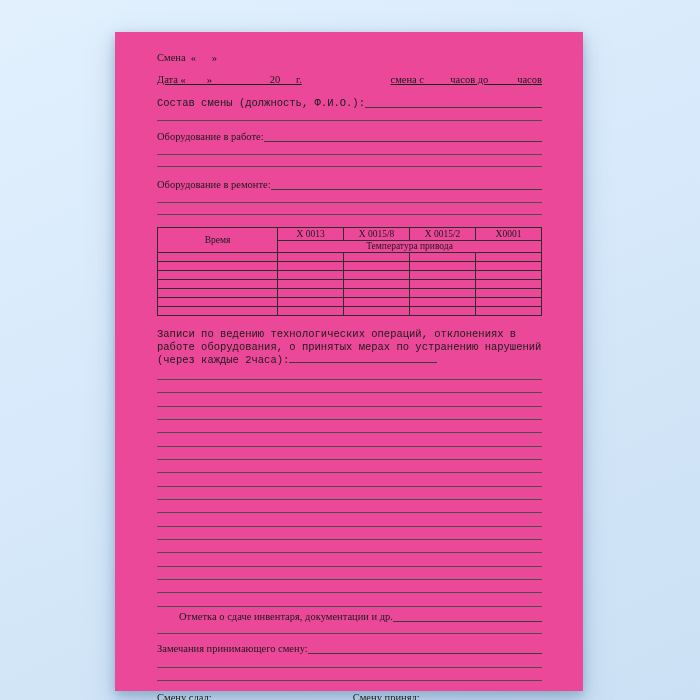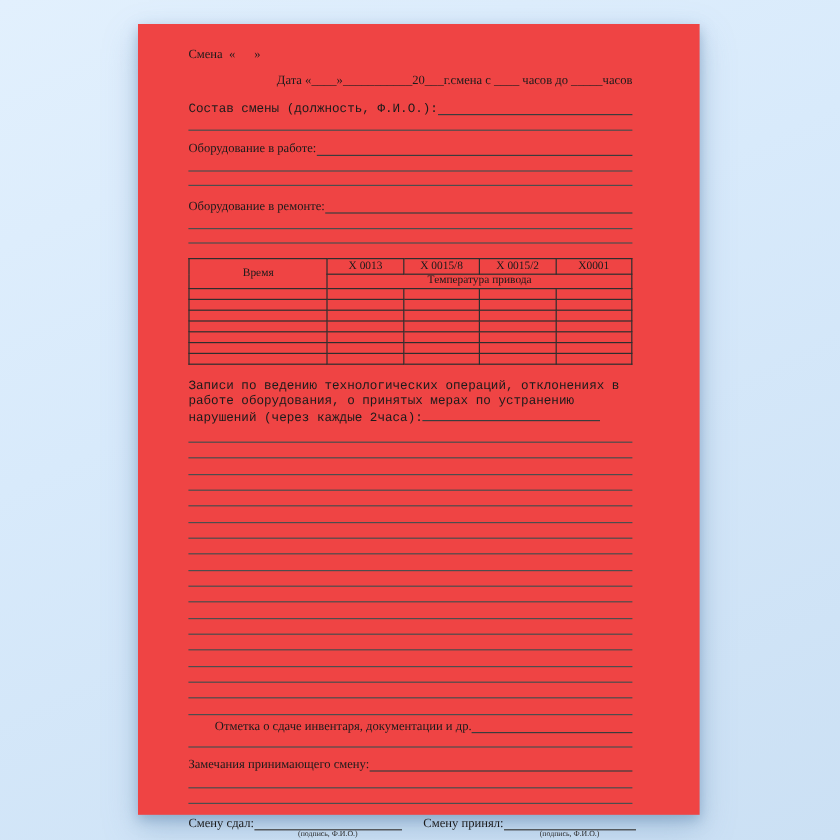--- a/index.html
+++ b/index.html
@@ -3,29 +3,29 @@
 <meta charset="utf-8">
 <style>
   html,body{margin:0;padding:0;}
   body{
     width:700px;height:700px;overflow:hidden;
     background:linear-gradient(155deg,#e2f0fd 0%,#d8eafb 40%,#cbe0f4 100%);
     font-family:"Liberation Serif","DejaVu Serif",serif;
     color:#1b1b1b;
   }
   .paper{
-    position:absolute;left:115px;top:20px;width:468px;height:659px;
-    background:#ef4444;
+    position:absolute;left:115px;top:32px;width:468px;height:659px;
+    background:#ec4899;
     box-shadow:0 4px 10px rgba(110,145,182,.55),0 12px 26px rgba(110,145,182,.35);
     box-sizing:border-box;
-    padding:18px 56px 0 42px;
+    padding:18px 41px 0 42px;
     font-size:10.5px;line-height:12px;
   }
   .row{display:flex;align-items:flex-end;}
-  .between{justify-content:flex-end;}
+  .between{justify-content:space-between;text-decoration:underline;}
   .label{white-space:pre;}
   .fill{flex:1 1 auto;border-bottom:1px solid #3c3c3c;margin-bottom:1px;}
   .rule{border-bottom:1px solid #4d4d4d;}
   .mt-title{margin-top:2px;}
   .mt-date{margin-top:10px;}
   .mt-staff{margin-top:11px;font-family:Liberation Mono, monospace;}
   .mt-equip1{margin-top:10px;}
   .mt-equip2{margin-top:12px;align-items:flex-end;}
   table.temp{
     border-collapse:collapse;width:100%;margin-top:12px;

